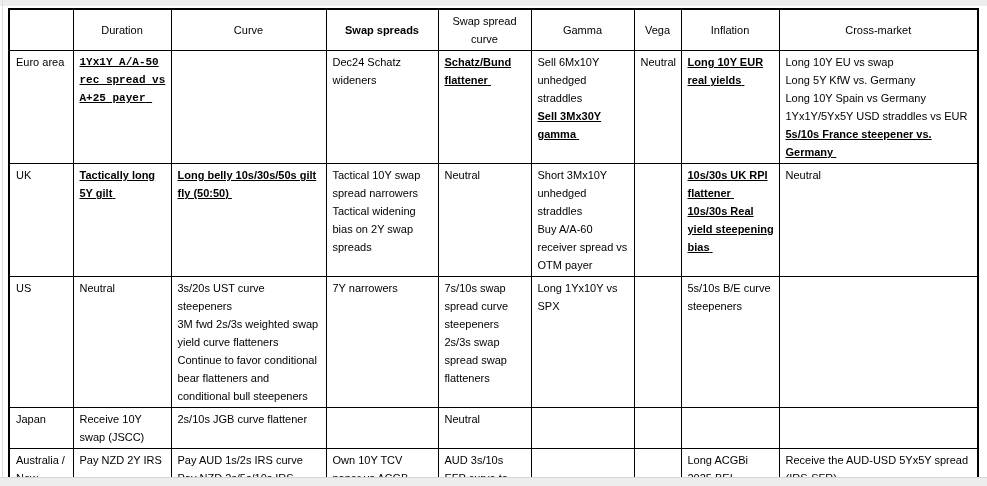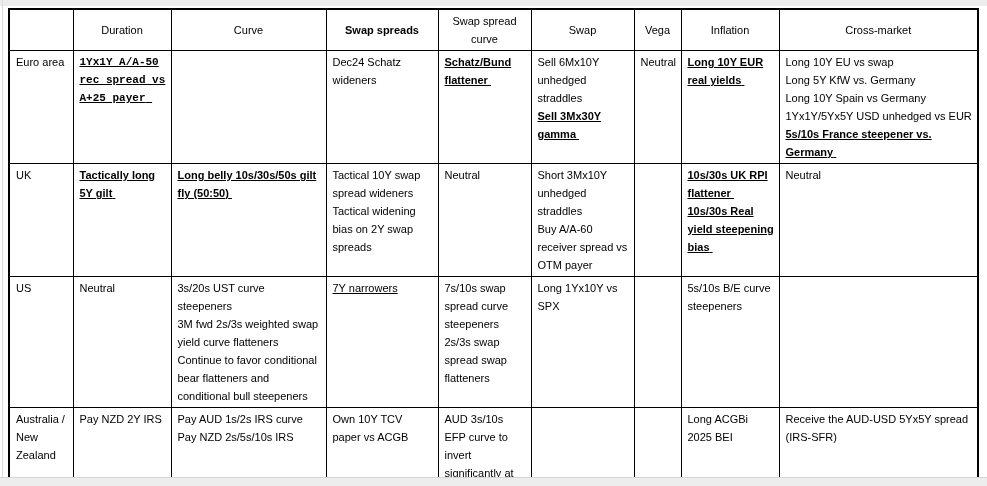--- a/index.html
+++ b/index.html
@@ -101,21 +101,21 @@
         <col class="c7">
         <col class="c8">
     </colgroup>
     <thead>
         <tr>
           <th style="border-color: rgb(0, 0, 0); color: rgb(0, 0, 0);"></th>
           <th style="border-color: rgb(0, 0, 0); color: rgb(0, 0, 0);">Duration</th>
           <th style="border-color: rgb(0, 0, 0); color: rgb(0, 0, 0);">Curve</th>
           <th style="border-color: rgb(0, 0, 0); color: rgb(0, 0, 0); font-weight: bold;">Swap spreads</th>
           <th style="border-color: rgb(0, 0, 0); color: rgb(0, 0, 0);">Swap spread curve</th>
-          <th style="border-color: rgb(0, 0, 0); color: rgb(0, 0, 0);">Swap</th>
+          <th style="border-color: rgb(0, 0, 0); color: rgb(0, 0, 0);">Gamma</th>
           <th style="border-color: rgb(0, 0, 0); color: rgb(0, 0, 0);">Vega</th>
           <th style="border-color: rgb(0, 0, 0); color: rgb(0, 0, 0);">Inflation</th>
           <th style="border-color: rgb(0, 0, 0); color: rgb(0, 0, 0);">Cross-market</th>
         </tr>
       </thead>
     <tbody>
         <tr>
           <td class="region-cell" style="border-color: rgb(0, 0, 0); color: rgb(0, 0, 0);">Euro area</td>
           <td style="border-color: rgb(0, 0, 0); color: rgb(0, 0, 0); font-family: Liberation Mono, monospace;">
             <div class="entry emph">1Yx1Y A/A-50 rec spread vs A+25 payer</div>
@@ -134,34 +134,34 @@
           <td style="border-color: rgb(0, 0, 0); color: rgb(0, 0, 0);">
             <div class="entry">Neutral</div>
           </td>
           <td style="border-color: rgb(0, 0, 0); color: rgb(0, 0, 0);">
             <div class="entry emph">Long 10Y EUR real yields</div>
           </td>
           <td style="border-color: rgb(0, 0, 0); color: rgb(0, 0, 0);">
             <div class="entry">Long 10Y EU vs swap</div>
             <div class="entry">Long 5Y KfW vs. Germany</div>
             <div class="entry">Long 10Y Spain vs Germany</div>
-            <div class="entry">1Yx1Y/5Yx5Y USD unhedged vs EUR</div>
+            <div class="entry">1Yx1Y/5Yx5Y USD straddles vs EUR</div>
             <div class="entry emph">5s/10s France steepener vs. Germany</div>
           </td>
         </tr>
         <tr>
           <td class="region-cell" style="border-color: rgb(0, 0, 0); color: rgb(0, 0, 0);">UK</td>
           <td style="border-color: rgb(0, 0, 0); color: rgb(0, 0, 0);">
             <div class="entry emph">Tactically long 5Y gilt</div>
           </td>
           <td style="border-color: rgb(0, 0, 0); color: rgb(0, 0, 0);">
             <div class="entry emph">Long belly 10s/30s/50s gilt fly (50:50)</div>
           </td>
           <td style="border-color: rgb(0, 0, 0); color: rgb(0, 0, 0);">
-            <div class="entry">Tactical 10Y swap spread wideners</div>
+            <div class="entry">Tactical 10Y swap spread narrowers</div>
             <div class="entry">Tactical widening bias on 2Y swap spreads</div>
           </td>
           <td style="border-color: rgb(0, 0, 0); color: rgb(0, 0, 0);">
             <div class="entry">Neutral</div>
           </td>
           <td style="border-color: rgb(0, 0, 0); color: rgb(0, 0, 0);">
             <div class="entry">Short 3Mx10Y unhedged straddles</div>
             <div class="entry">Buy A/A-60 receiver spread vs OTM payer</div>
           </td>
           <td style="border-color: rgb(0, 0, 0); color: rgb(0, 0, 0);"></td>
@@ -176,34 +176,51 @@
         <tr>
           <td class="region-cell" style="border-color: rgb(0, 0, 0); color: rgb(0, 0, 0); margin-left: 36px;">US</td>
           <td style="border-color: rgb(0, 0, 0); color: rgb(0, 0, 0);">
             <div class="entry">Neutral</div>
           </td>
           <td style="border-color: rgb(0, 0, 0); color: rgb(0, 0, 0);">
             <div class="entry">3s/20s UST curve steepeners</div>
             <div class="entry">3M fwd 2s/3s weighted swap yield curve flatteners</div>
             <div class="entry">Continue to favor conditional bear flatteners and conditional bull steepeners</div>
           </td>
-          <td style="border-color: rgb(0, 0, 0); color: rgb(0, 0, 0); text-decoration: underline;">
+          <td style="border-color: rgb(0, 0, 0); color: rgb(0, 0, 0);">
             <div class="entry">7Y narrowers</div>
           </td>
           <td style="border-color: rgb(0, 0, 0); color: rgb(0, 0, 0);">
             <div class="entry">7s/10s swap spread curve steepeners</div>
             <div class="entry">2s/3s swap spread swap flatteners</div>
           </td>
           <td style="border-color: rgb(0, 0, 0); color: rgb(0, 0, 0);">
             <div class="entry">Long 1Yx10Y vs SPX</div>
           </td>
           <td style="border-color: rgb(0, 0, 0); color: rgb(0, 0, 0);"></td>
           <td style="border-color: rgb(0, 0, 0); color: rgb(0, 0, 0);">
             <div class="entry">5s/10s B/E curve steepeners</div>
           </td>
+          <td style="border-color: rgb(0, 0, 0); color: rgb(0, 0, 0);"></td>
+        </tr>
+        <tr>
+          <td class="region-cell" style="border-color: rgb(0, 0, 0); color: rgb(0, 0, 0);">Japan</td>
+          <td style="border-color: rgb(0, 0, 0); color: rgb(0, 0, 0);">
+            <div class="entry">Receive 10Y swap (JSCC)</div>
+          </td>
+          <td style="border-color: rgb(0, 0, 0); color: rgb(0, 0, 0);">
+            <div class="entry">2s/10s JGB curve flattener</div>
+          </td>
+          <td style="border-color: rgb(0, 0, 0); color: rgb(0, 0, 0);"></td>
+          <td style="border-color: rgb(0, 0, 0); color: rgb(0, 0, 0);">
+            <div class="entry">Neutral</div>
+          </td>
+          <td style="border-color: rgb(0, 0, 0); color: rgb(0, 0, 0);"></td>
+          <td style="border-color: rgb(0, 0, 0); color: rgb(0, 0, 0);"></td>
+          <td style="border-color: rgb(0, 0, 0); color: rgb(0, 0, 0);"></td>
           <td style="border-color: rgb(0, 0, 0); color: rgb(0, 0, 0);"></td>
         </tr>
         <tr>
           <td class="region-cell" style="border-color: rgb(0, 0, 0); color: rgb(0, 0, 0);">Australia / New Zealand</td>
           <td style="border-color: rgb(0, 0, 0); color: rgb(0, 0, 0);">
             <div class="entry">Pay NZD 2Y IRS</div>
           </td>
           <td style="border-color: rgb(0, 0, 0); color: rgb(0, 0, 0);">
             <div class="entry">Pay AUD 1s/2s IRS curve</div>
             <div class="entry">Pay NZD 2s/5s/10s IRS</div>

